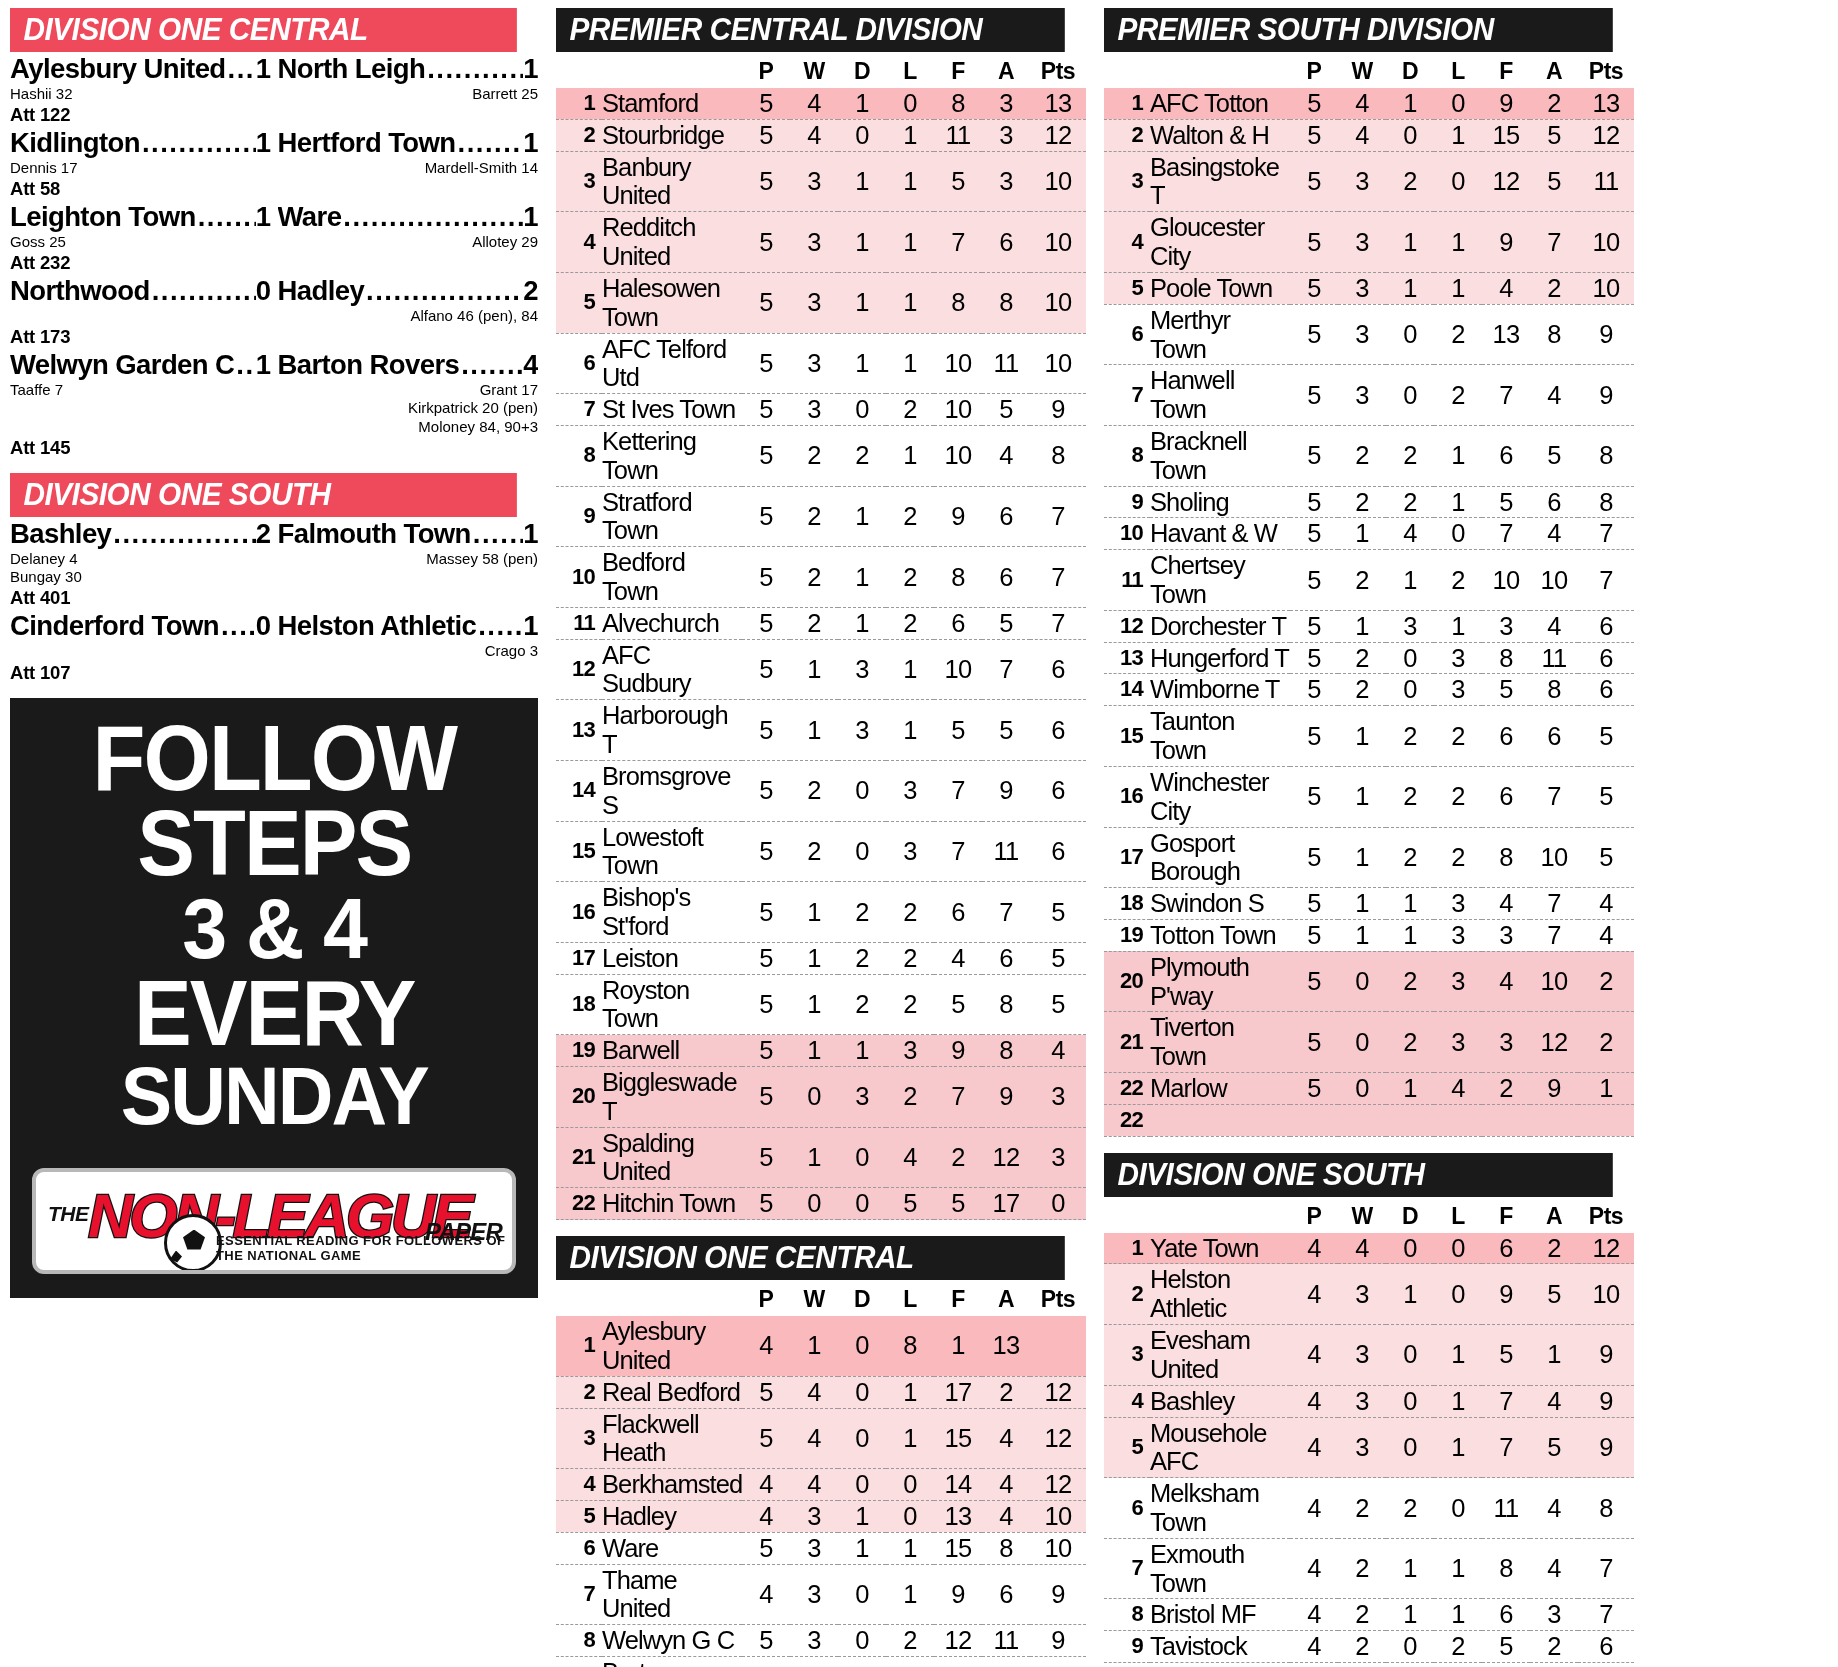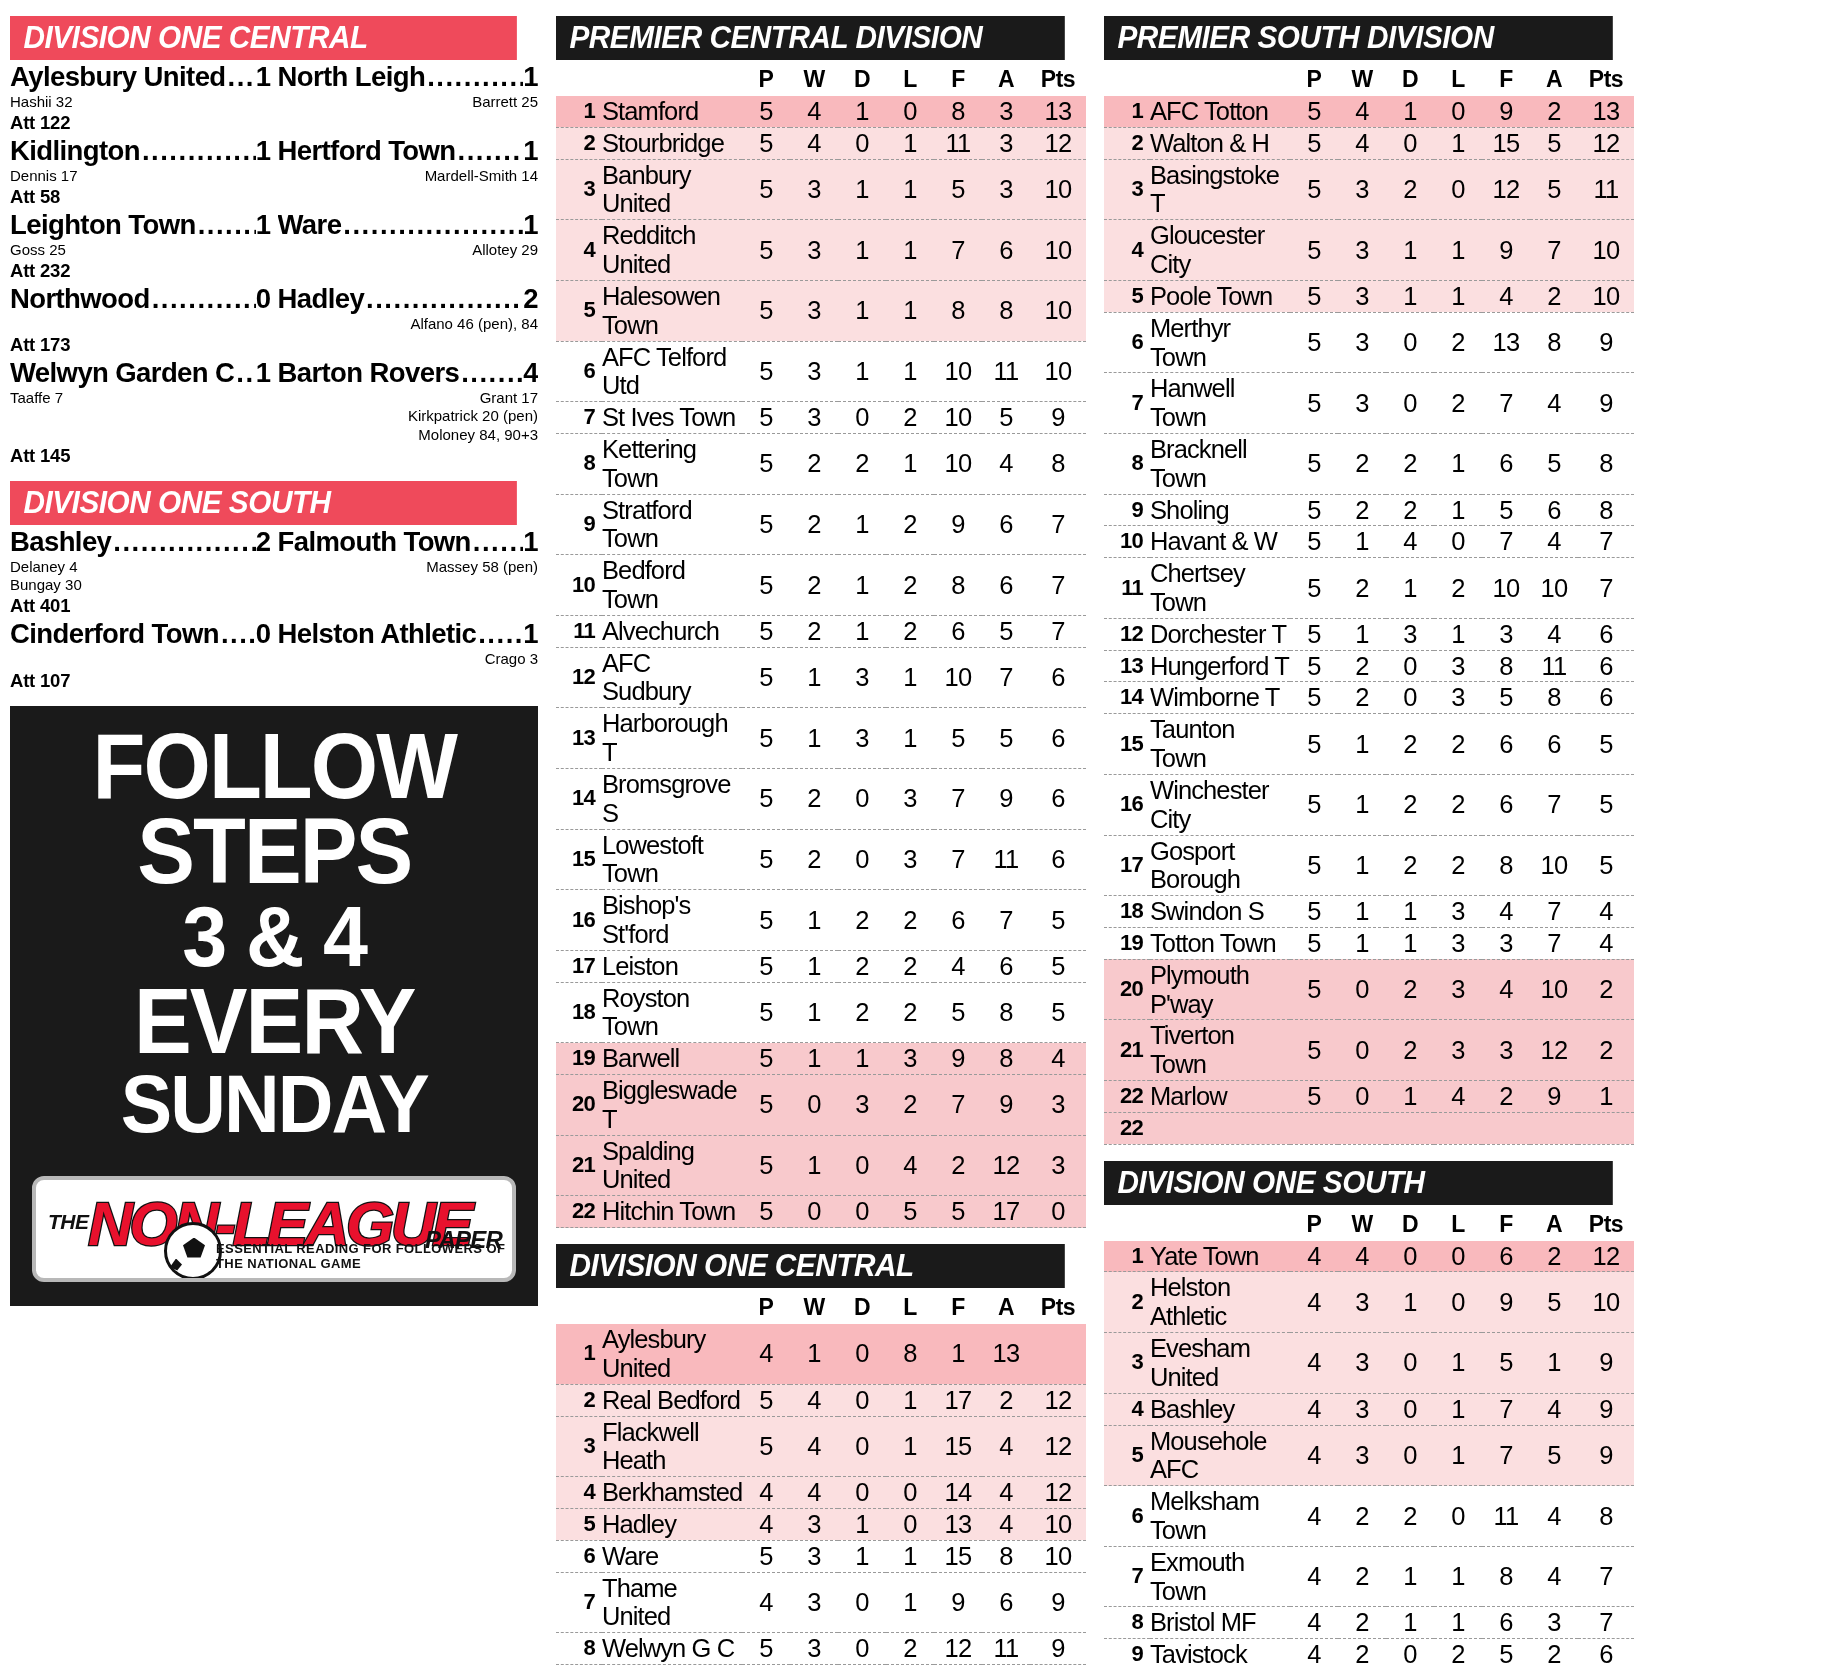--- a/index.html
+++ b/index.html
@@ -4,21 +4,21 @@
 <style>
   * { box-sizing: border-box; margin: 0; padding: 0; }
   body {
     width: 1838px; height: 1667px;
     background: #ffffff;
     font-family: "Liberation Sans", sans-serif;
     color: #000;
     overflow: hidden;
   }
   .page { position: relative; width: 1838px; height: 1667px; padding: 8px 10px; }
-  .cols { display: flex; gap: 18px; height: 100%; margin-top: 8px; }
+  .cols { display: flex; gap: 18px; height: 100%; }
   .col { width: 530px; flex: 0 0 530px; }
   .col-1 { width: 528px; flex: 0 0 528px; }
 
   
   .banner {
     font-weight: bold;
     font-style: italic;
     color: #fff;
     letter-spacing: -0.5px;
     padding: 6px 10px 7px 14px;

